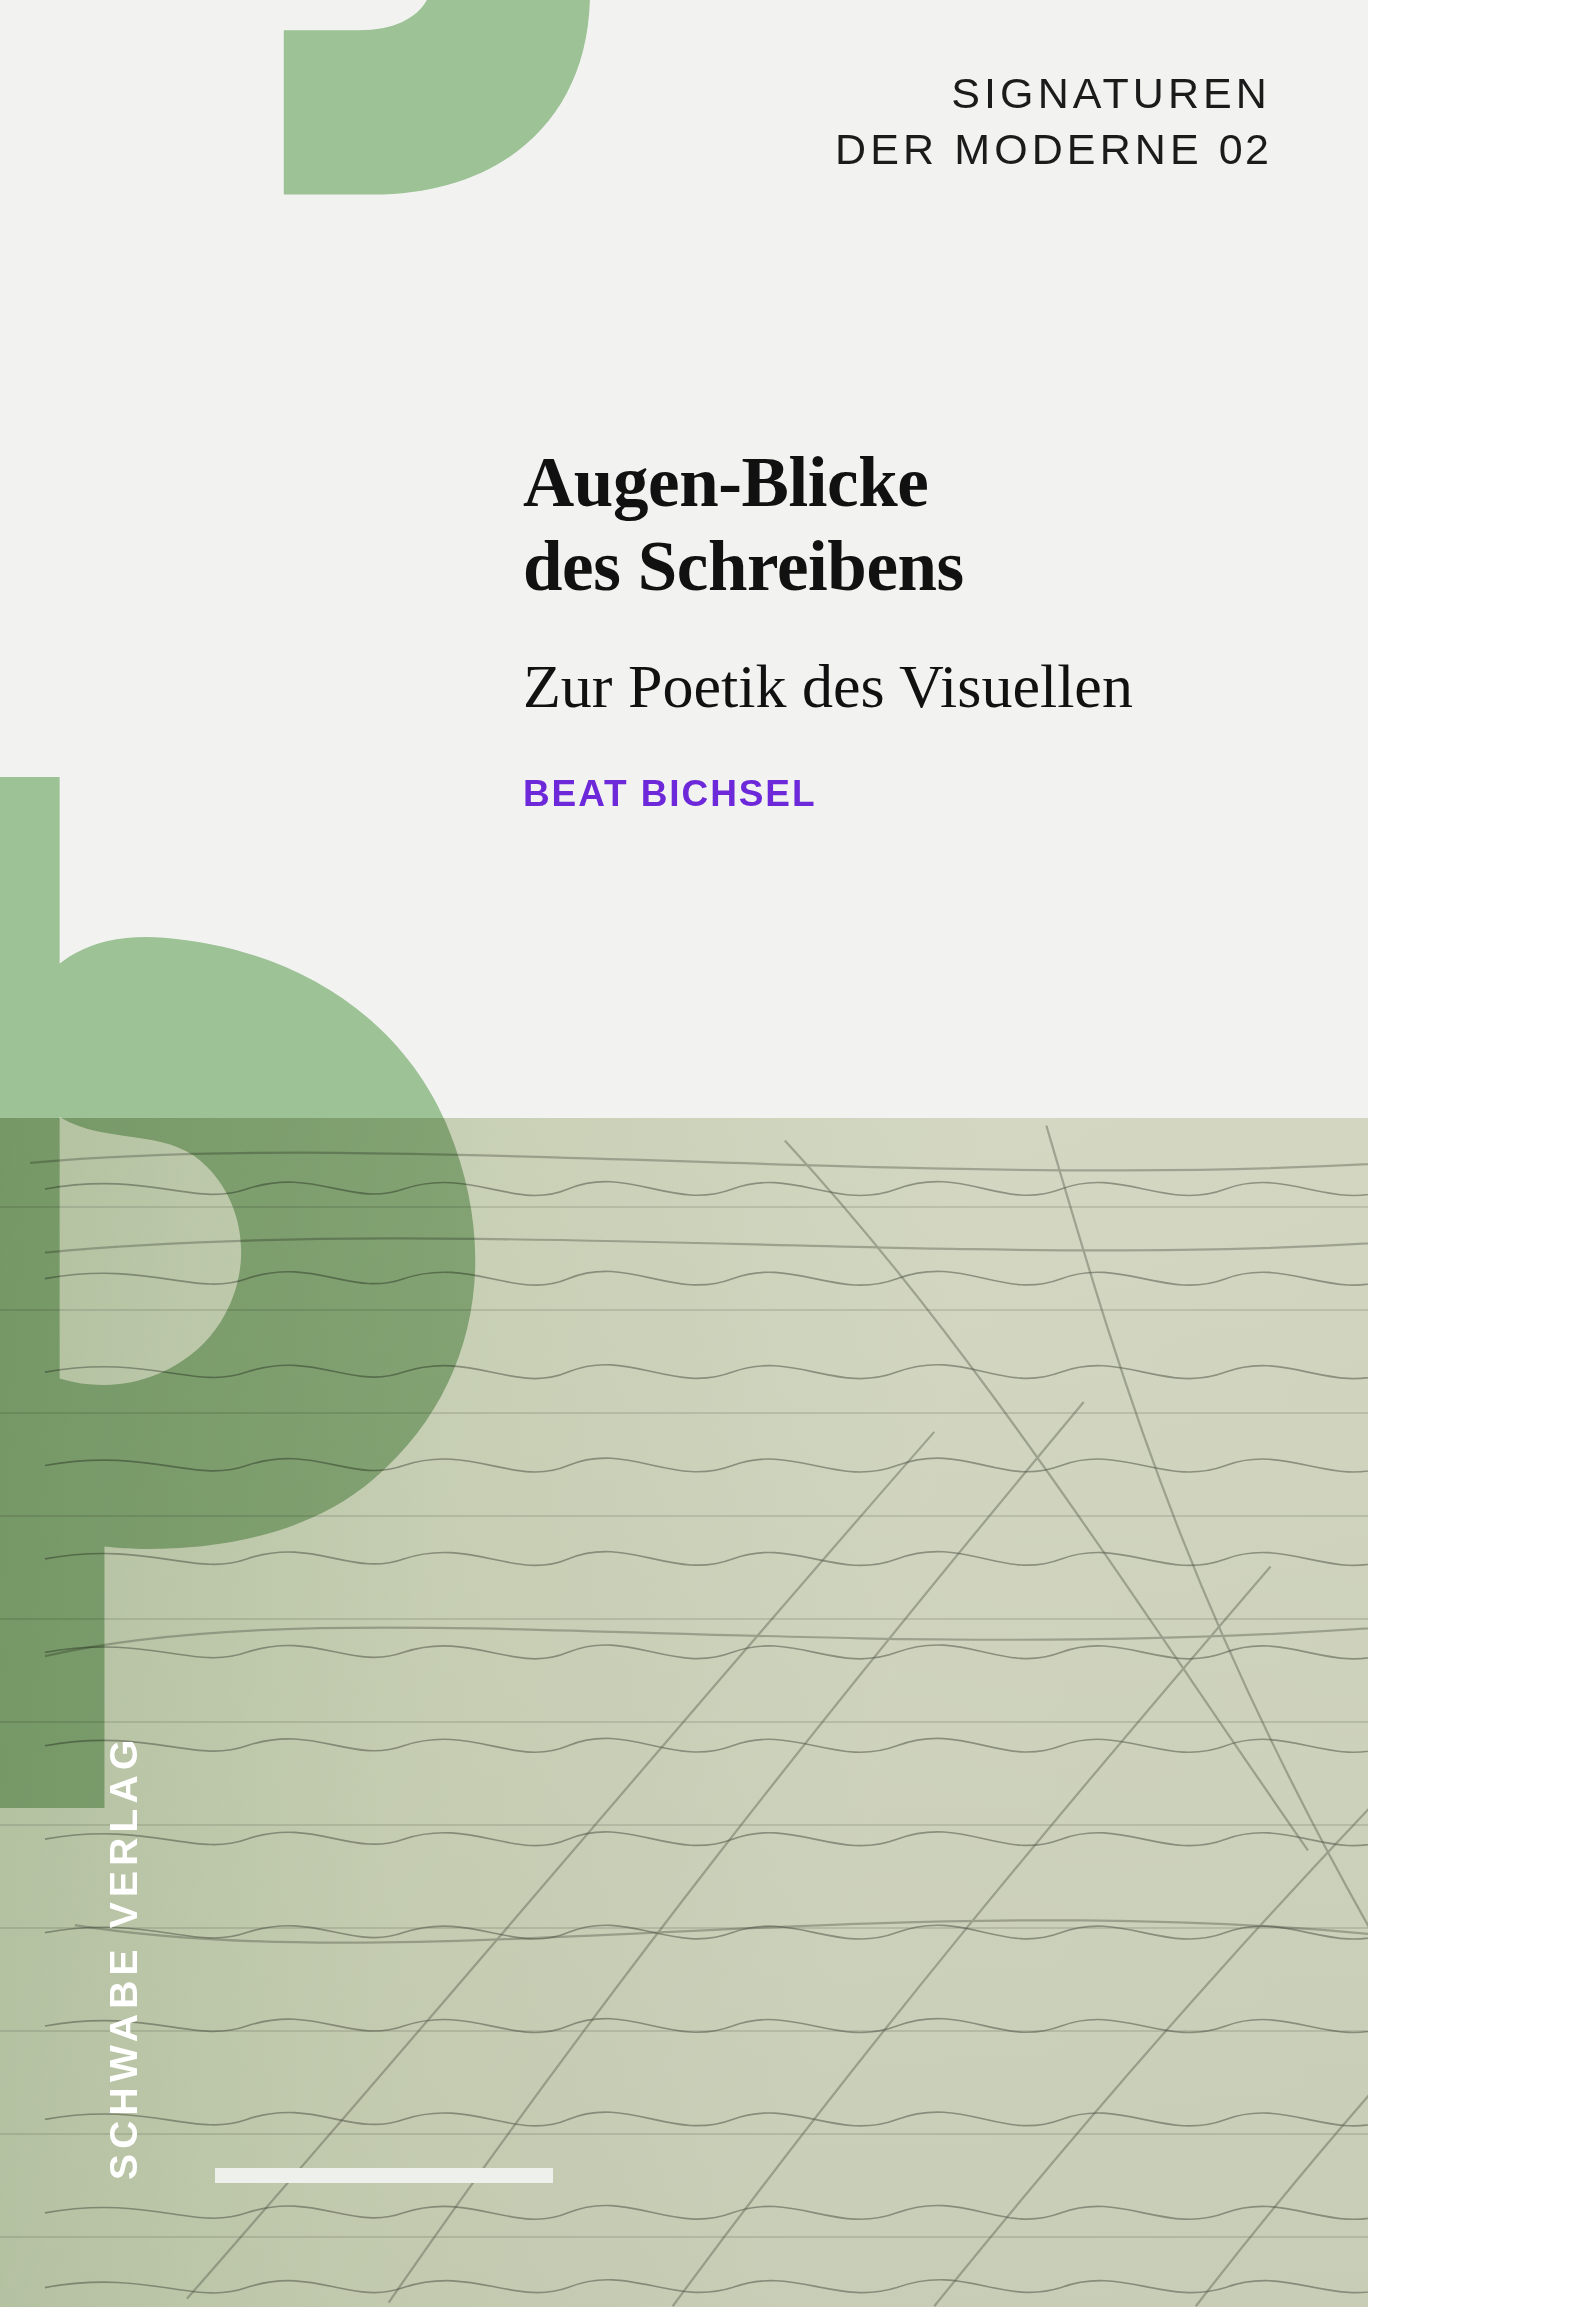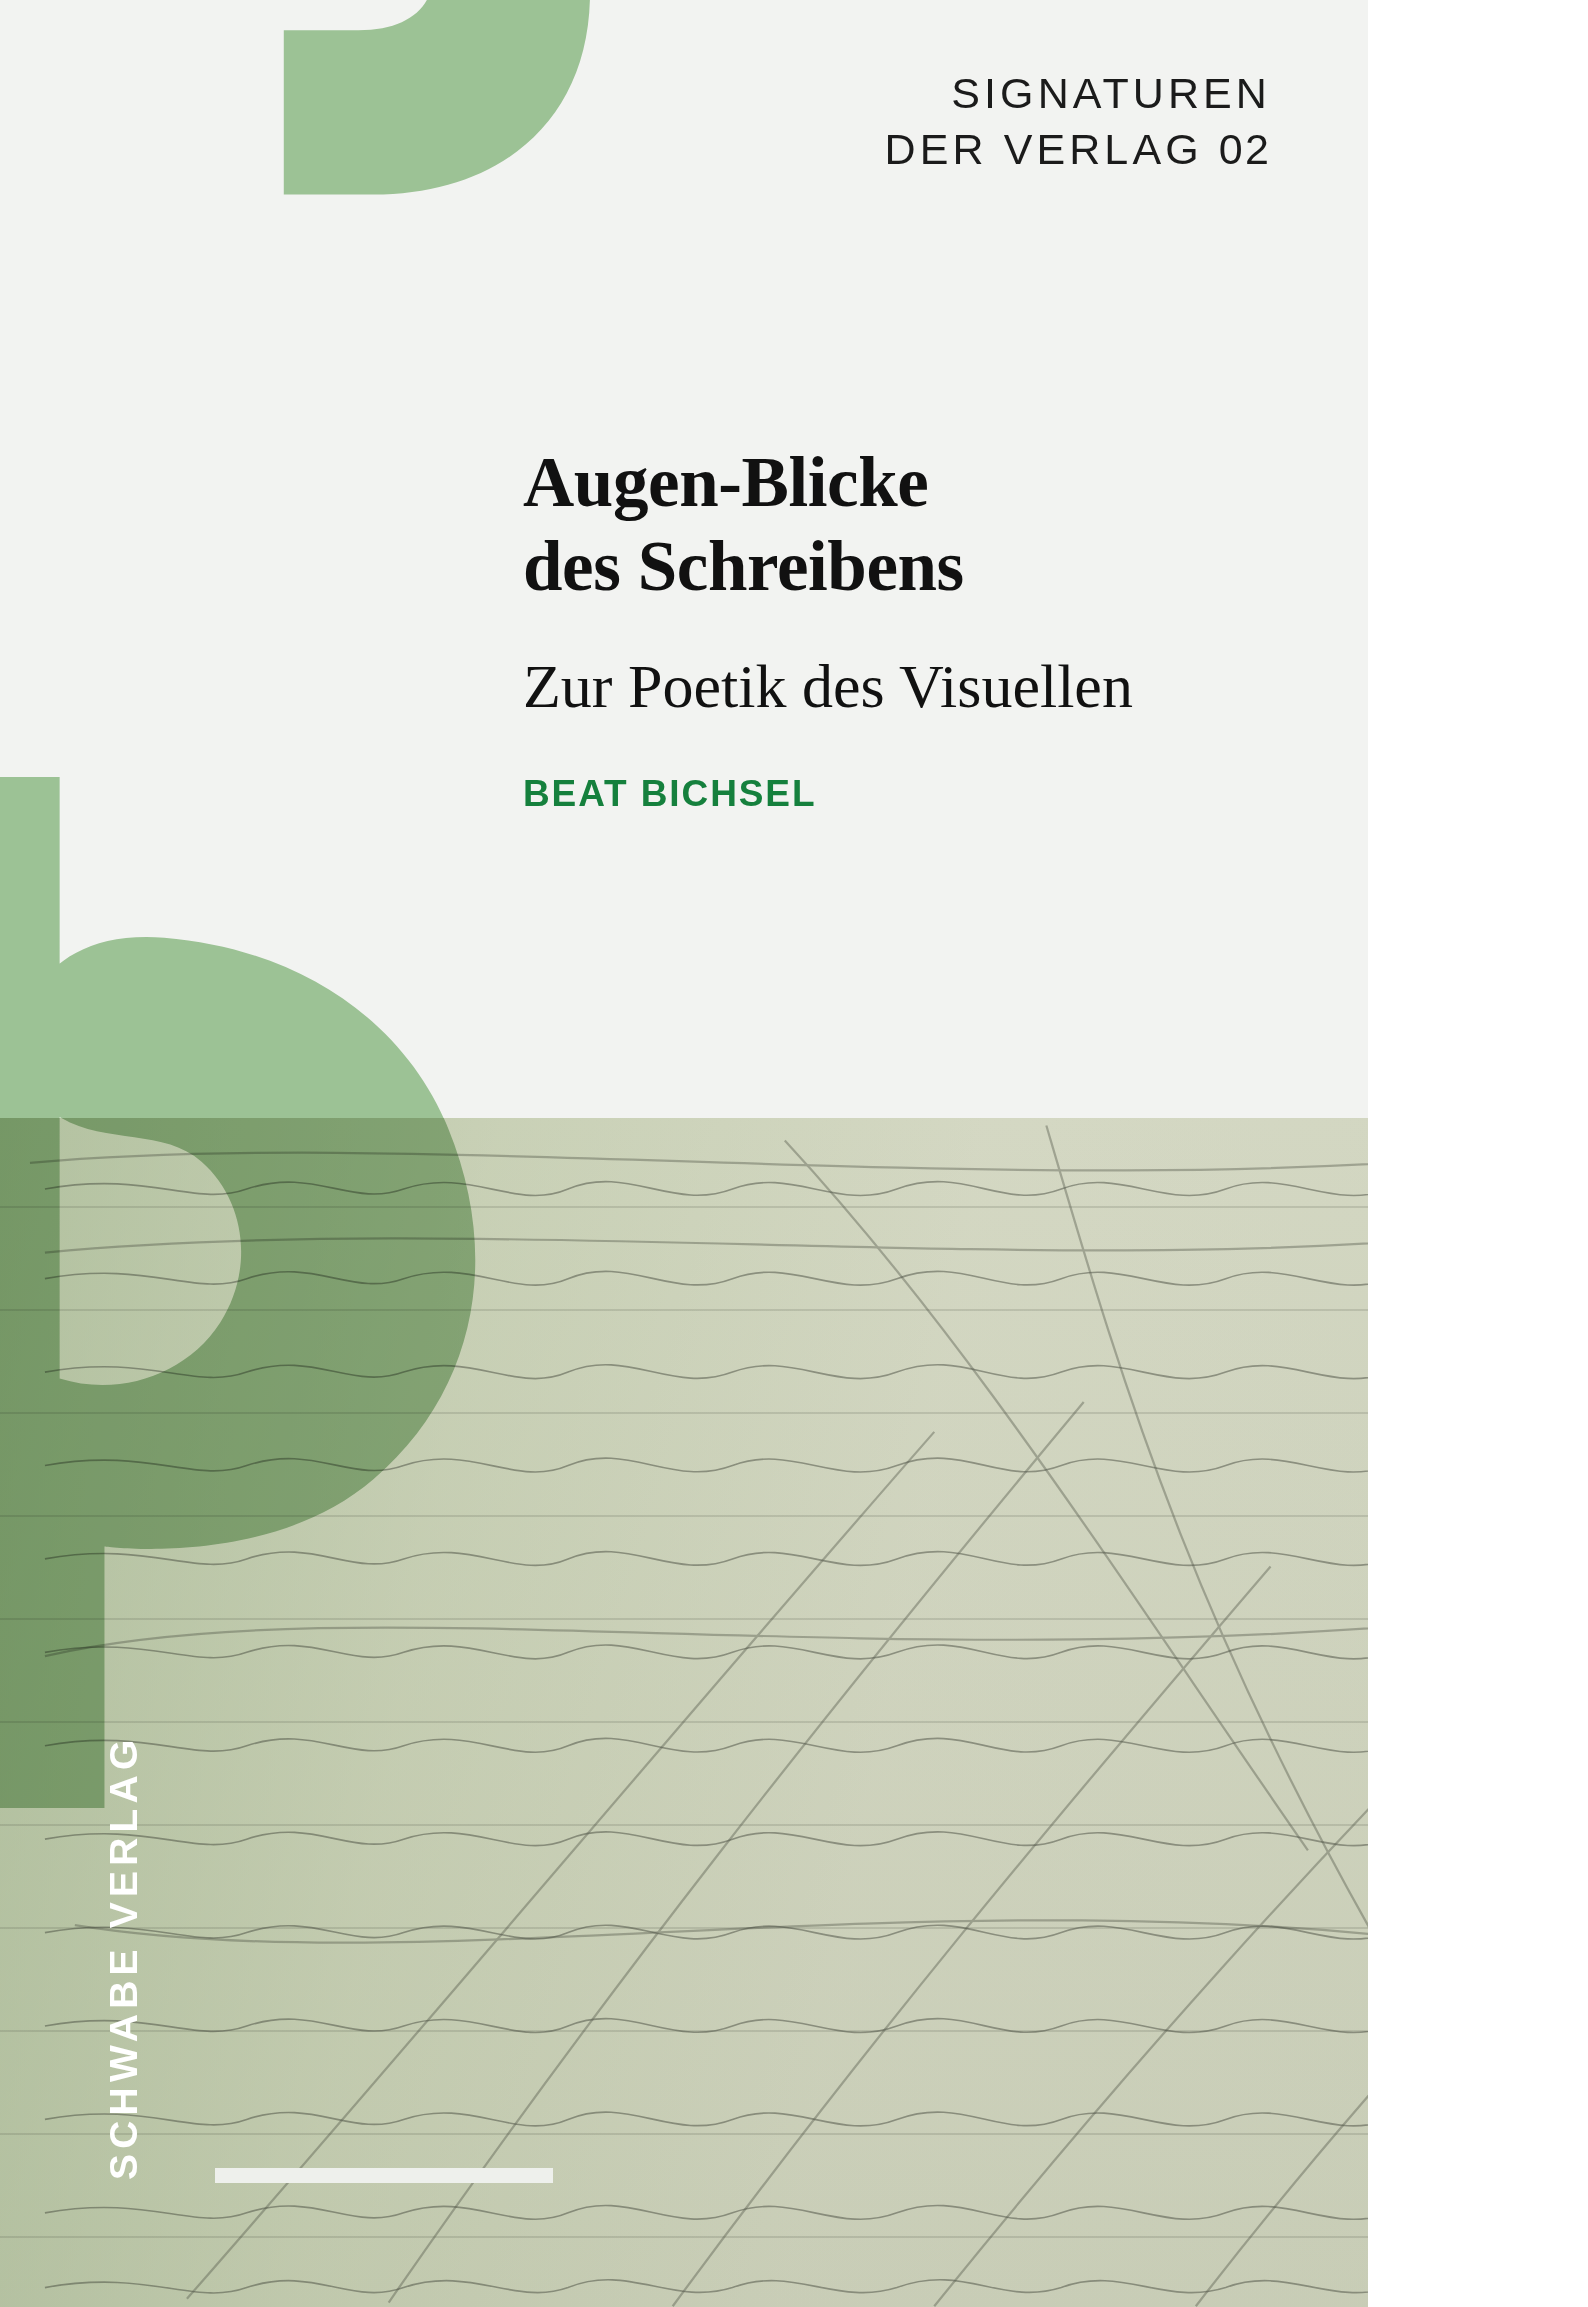--- a/index.html
+++ b/index.html
@@ -87,21 +87,21 @@
     line-height: 1.33;
     color: #111111;
     font-weight: 400;
     margin: 36px 0 0 0;
   }
   .author {
     margin: 46px 0 0 0;
     font-size: 37px;
     font-weight: 700;
     letter-spacing: 1.9px;
-    color: #15803d;
+    color: #6d28d9;
   }
 
   
   .manuscript {
     position: absolute;
     left: 0;
     top: 1118px;
     width: 1589px;
     height: 1189px;
     overflow: hidden;
@@ -188,21 +188,21 @@
                C 700,325 560,230 380,215 C 290,208 235,240 205,290
                C 170,350 185,420 240,455 C 300,492 380,470 430,515
                C 490,568 500,660 455,730 C 410,800 320,830 240,805
                L 240,0 Z" fill="currentColor"></path>
     </svg>
   </div>
 
   <div class="series">
     <div>SIGNATUREN</div>
     <div class="line2">
-      <span>DER VERLAG</span>
+      <span>DER MODERNE</span>
       <span class="num">02</span>
     </div>
   </div>
 
   <div class="title-block">
     <h1 class="main-title">
       <span>Augen-Blicke</span><br>
       <span>des Schreibens</span>
     </h1>
     <p class="subtitle">

